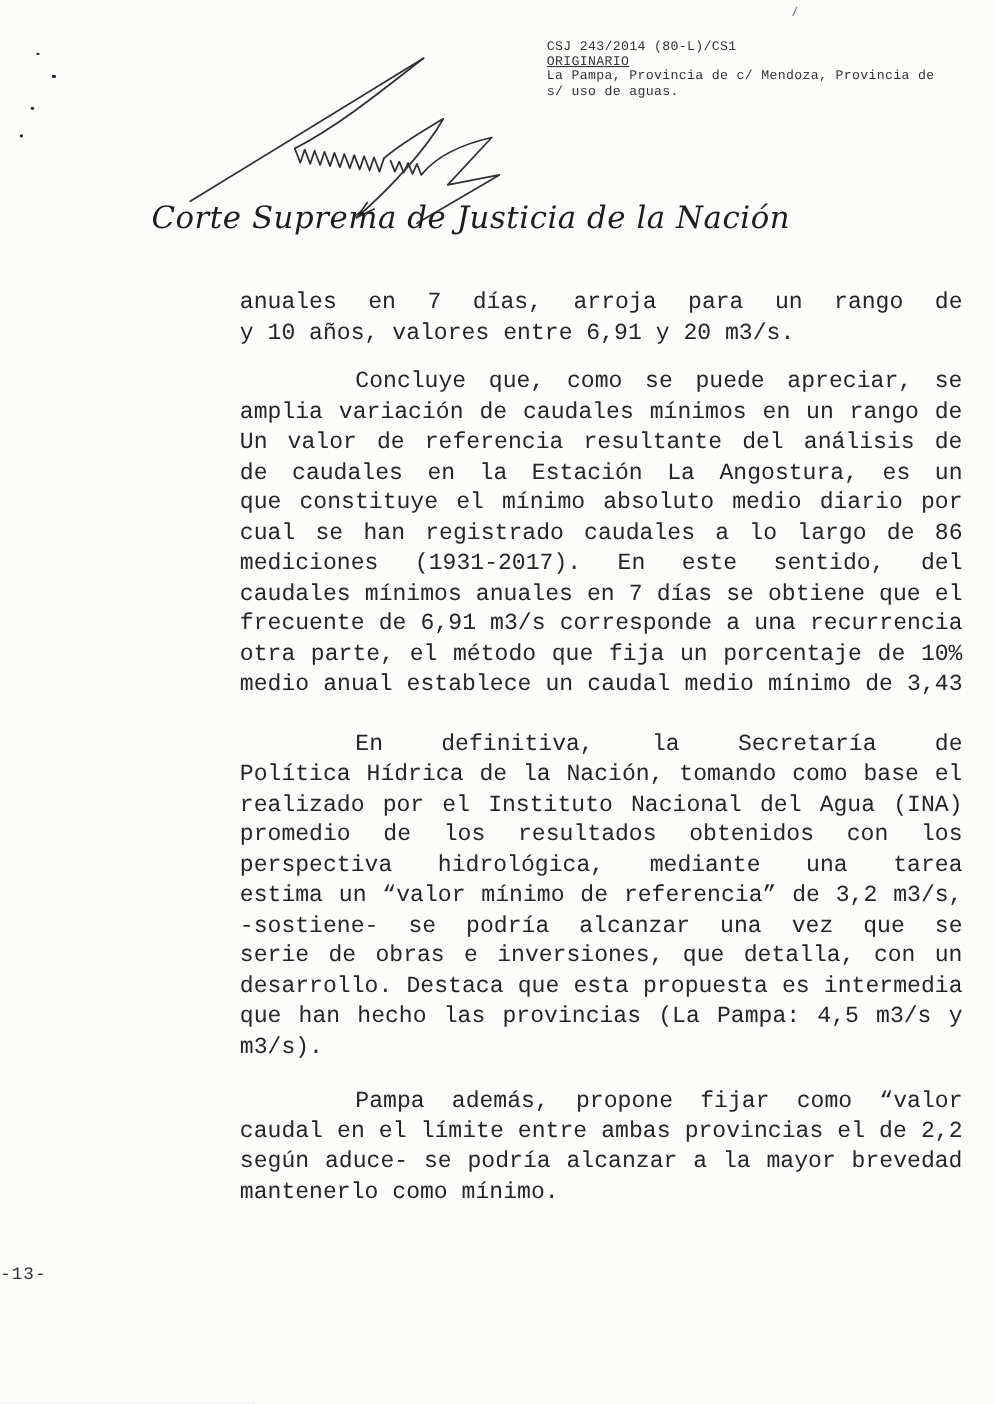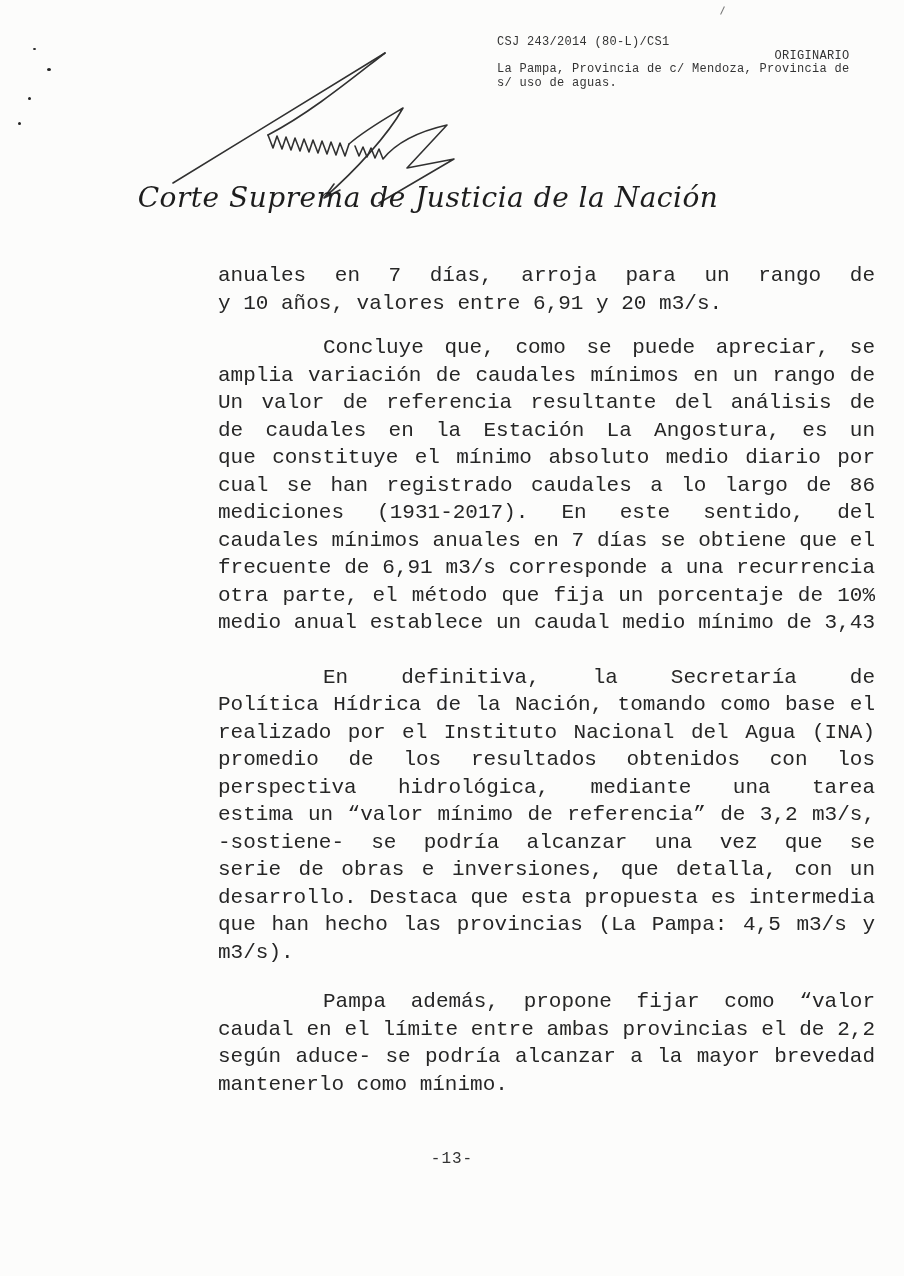--- a/index.html
+++ b/index.html
@@ -16,21 +16,21 @@
   .speck{position:absolute;background:#222;border-radius:50%;}
   .mark-slash{position:absolute;width:1px;height:9px;background:#777;transform:rotate(25deg);}
 
   
   .caption{
     position:absolute;left:497px;top:36px;
     font-size:12px;line-height:13.5px;
     letter-spacing:.3px;color:#333;
     white-space:nowrap;
   }
-  .caption .underline{text-align:right;}
+  .caption .underline{text-decoration:underline;}
 
   
   .sig{position:absolute;left:150px;top:38px;width:340px;height:180px;}
 
   
   .letterhead{
     position:absolute;left:0;top:178px;width:856px;
     text-align:center;
     font-family:"DejaVu Serif","Liberation Serif",serif;
     font-style:italic;
@@ -55,21 +55,21 @@
     text-align-last:justify;
     white-space:normal;
     overflow:hidden;
   }
   .bline.last{text-align-last:left;-moz-text-align-last:left;}
   .bline.ind{padding-left:105px;}
 
   
   .pageno{
     position:absolute;left:0;top:1150px;width:904px;
-    text-align:center;font-size:16px;color:#333;letter-spacing:1px;
+    text-align:left;font-size:16px;color:#333;letter-spacing:1px;
   }
 </style>
 </head>
 <body>
 
 <div class="page">
 
   <div class="speck" style="left:33px;top:48px;width:3px;height:2px;"></div>
   <div class="speck" style="left:47px;top:68px;width:4px;height:3px;"></div>
   <div class="speck" style="left:28px;top:97px;width:3px;height:3px;"></div>

